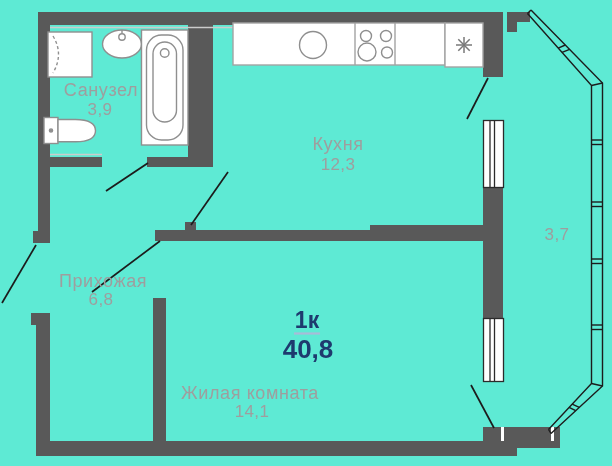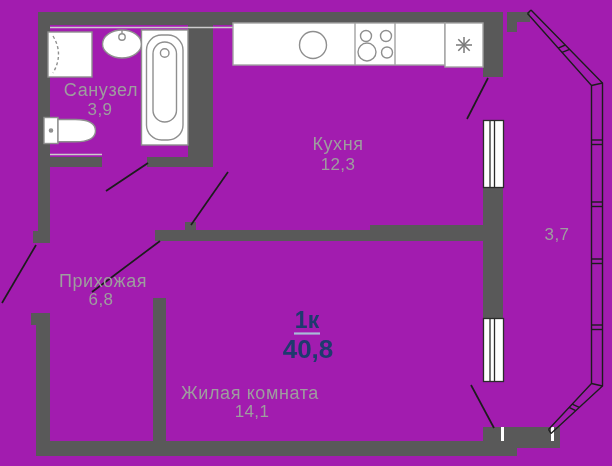--- a/index.html
+++ b/index.html
@@ -1,16 +1,16 @@
 <!DOCTYPE html>
 <html><head>
 <meta charset="utf-8">
 <style>
   html,body{margin:0;padding:0;background:#ffffff;}
-  #stage{position:relative;width:612px;height:466px;background:#a21caf;overflow:hidden;
+  #stage{position:relative;width:612px;height:466px;background:#5eead4;overflow:hidden;
          font-family:"Liberation Sans", sans-serif;}
   svg{position:absolute;left:0;top:0;}
   .room-name{fill:#9e9e9e;font-size:18px;letter-spacing:0.6px;}
   .room-area{fill:#9e9e9e;font-size:17px;letter-spacing:0.4px;}
   .unit-type{fill:#1e3a6e;font-size:23px;font-weight:bold;}
   .unit-area{fill:#1e3a6e;font-size:26px;font-weight:bold;}
   text{font-family:"Liberation Sans", sans-serif;}
 </style>
 </head>
 <body>

